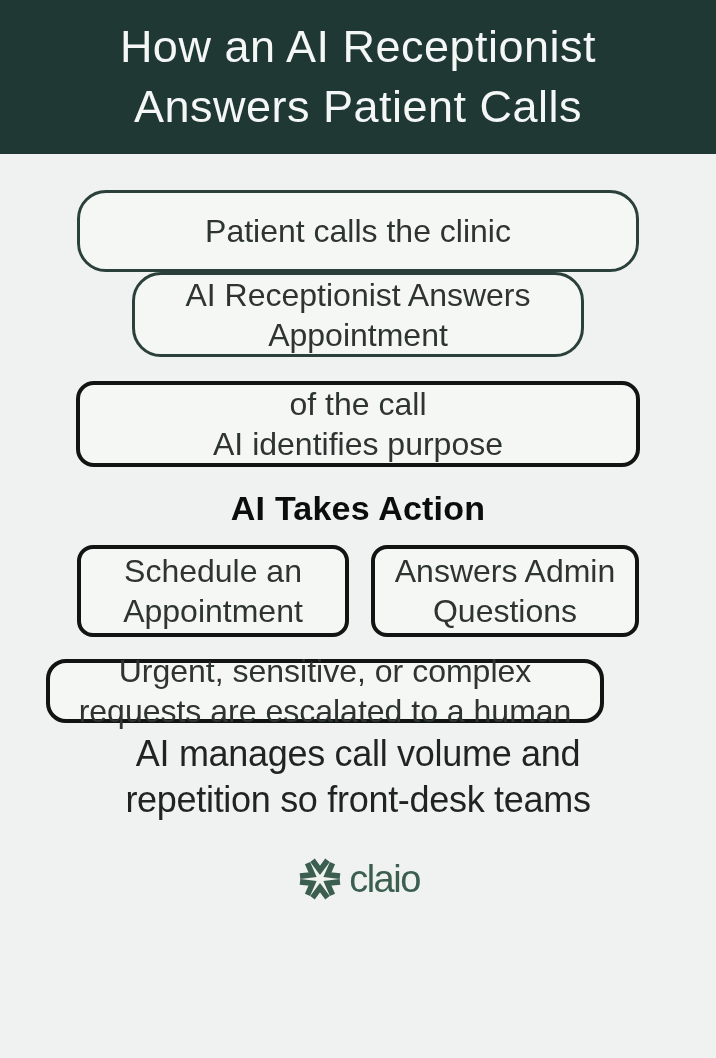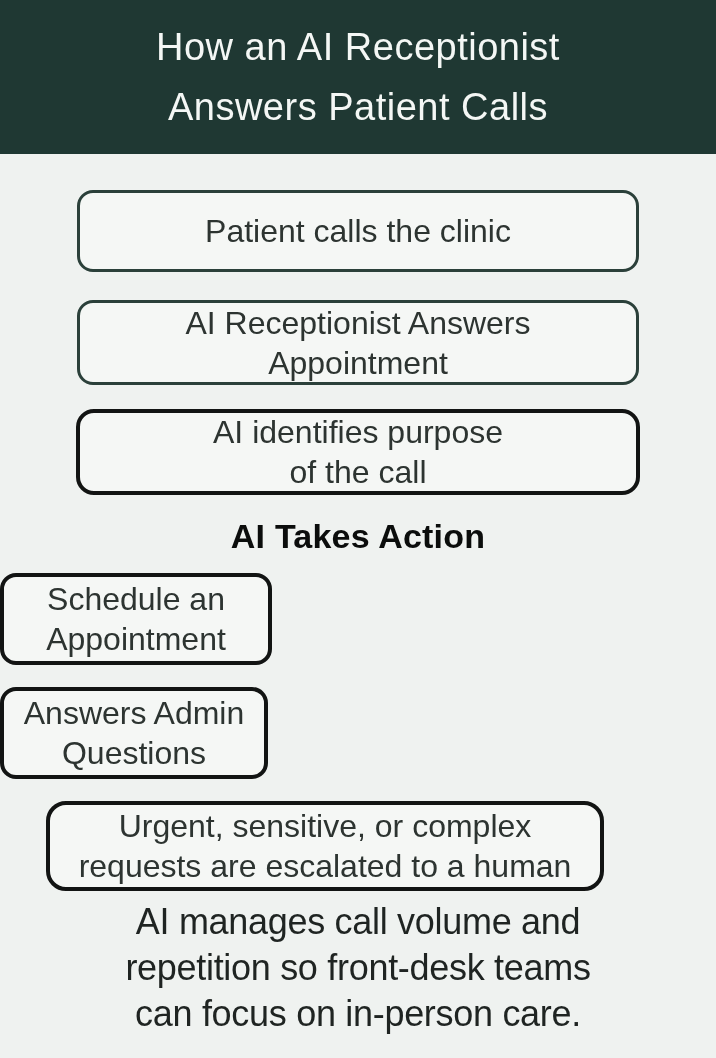--- a/index.html
+++ b/index.html
@@ -13,46 +13,46 @@
   body{font-family:"Liberation Sans","DejaVu Sans",sans-serif;}
   .page{
     position:relative;width:716px;height:1058px;margin:0 auto;
     background:var(--page-bg);overflow:hidden;
   }
   .hero{
     width:716px;height:154px;background:var(--header-bg);
     display:flex;flex-direction:column;align-items:center;justify-content:center;
   }
   .hero h1{
-    font-size:38px;line-height:60px;font-weight:400;letter-spacing:.5px;
+    font-size:45px;line-height:60px;font-weight:400;letter-spacing:.5px;
     color:var(--title-text);text-align:center;
   }
   .hero h1 span{display:block;}
   .box{
     margin:0 auto;background:var(--box-bg);
     display:flex;flex-direction:column;align-items:center;justify-content:center;
     text-align:center;font-size:32px;line-height:40px;color:var(--box-text);
   }
   .box .ln{display:block;}
-  .green{border:3px solid var(--green-border);border-radius:16px;}
+  .green{border:3px solid var(--green-border);border-radius:29px;}
   .black{border:4px solid var(--black-border);border-radius:18px;}
   .s1{margin-top:36px;width:562px;height:82px;}
-  .s2{margin-top:28px;width:562px;height:85px;text-align:right;}
+  .s2{width:452px;height:85px;text-align:right;}
   .s3{margin-top:24px;width:564px;height:86px;}
   .section-heading{
     margin-top:20px;text-align:center;font-size:34px;line-height:42px;
     font-weight:700;color:var(--heading-text);letter-spacing:.2px;
   }
   .options-row{
-    margin-top:16px;display:flex;justify-content:center;gap:22px;flex-direction:column;
+    margin-top:16px;display:flex;justify-content:center;gap:22px;
   }
   .opt{height:92px;margin:0;border-radius:16px;}
   .opt-left{width:272px;}
   .opt-right{width:268px;}
-  .wide{margin-top:22px;width:558px;height:90px;border-radius:20px;margin-left:46px;}
+  .wide{margin-top:22px;width:558px;height:64px;border-radius:20px;margin-left:46px;}
   .summary{
     margin-top:8px;text-align:center;font-size:36px;line-height:46px;
     color:var(--body-text);font-weight:400;letter-spacing:-.3px;
   }
   .summary span{display:block;}
   .brand{
     margin-top:26px;display:flex;align-items:center;justify-content:center;
     gap:5px;color:var(--brand-green);
   }
   .brand .mark{display:block;}
@@ -75,22 +75,22 @@
   <div class="box green s1">
     <span class="ln">Patient calls the clinic</span>
   </div>
 
   <div class="box green s2">
     <span class="ln">AI Receptionist Answers</span>
     <span class="ln">Appointment</span>
   </div>
 
   <div class="box black s3">
+    <span class="ln">of the call</span>
     <span class="ln">AI identifies purpose</span>
-    <span class="ln">of the call</span>
   </div>
 
   <h2 class="section-heading">AI Takes Action</h2>
 
   <div class="options-row">
     <div class="box black opt opt-left">
       <span class="ln">Schedule an</span>
       <span class="ln">Appointment</span>
     </div>
     <div class="box black opt opt-right">
@@ -100,21 +100,20 @@
   </div>
 
   <div class="box black wide">
     <span class="ln">Urgent, sensitive, or complex</span>
     <span class="ln">requests are escalated to a human</span>
   </div>
 
   <p class="summary">
     <span>AI manages call volume and</span>
     <span>repetition so front-desk teams</span>
-    <span>can focus on in-person care.</span>
   </p>
 
   <div class="brand">
     <svg class="mark" width="48" height="48" viewBox="-32 -32 64 64" aria-hidden="true">
       <g fill="none" stroke="currentColor" stroke-width="7.5" stroke-linecap="butt" stroke-linejoin="miter">
         <path d="M -10 -25 L 0 -11.5 L 10 -25"></path>
         <path d="M -10 -25 L 0 -11.5 L 10 -25" transform="rotate(60)"></path>
         <path d="M -10 -25 L 0 -11.5 L 10 -25" transform="rotate(120)"></path>
         <path d="M -10 -25 L 0 -11.5 L 10 -25" transform="rotate(180)"></path>
         <path d="M -10 -25 L 0 -11.5 L 10 -25" transform="rotate(240)"></path>

